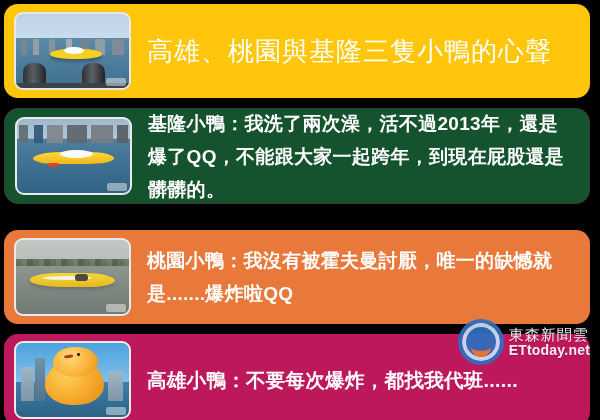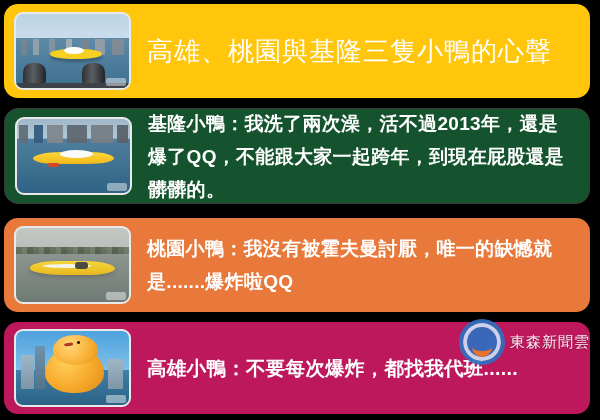--- a/index.html
+++ b/index.html
@@ -25,21 +25,21 @@
     position: relative;
     box-sizing: border-box;
     width: 586px;
     border-radius: 14px;
     display: flex;
     align-items: center;
     overflow: hidden;
   }
   .panel-title   { height: 94px;  background: #FFC60B; margin: 2px 0 0 2px; }
   .panel-keelung { height: 96px;  background: #14532d; margin: 10px 0 0 2px; border: 1px solid #3a3a3a; }
-  .panel-taoyuan { height: 94px;  background: #E8793A; margin: 14px 0 0 2px; }
+  .panel-taoyuan { height: 94px;  background: #E8793A; margin: 26px 0 0 2px; }
   .panel-kaohsiung { height: 92px; background: #be185d; margin: 10px 0 0 2px; }
 
   .thumb {
     flex: 0 0 auto;
     width: 117px;
     height: 78px;
     margin-left: 10px;
     border-radius: 9px;
     border: 2px solid #e9e9e9;
     box-sizing: border-box;
@@ -291,16 +291,17 @@
       <div class="body-text">高雄小鴨：不要每次爆炸，都找我代班......</div>
     </div>
   </div>
 
   <div class="watermark">
     <div class="wm-logo">
       <div class="wm-smile"></div>
     </div>
     <div class="wm-text">
       <div class="wm-cn">東森新聞雲</div>
+      <div class="wm-en">ETtoday.net</div>
     </div>
   </div>
 
 </div>
 
 </body></html>

